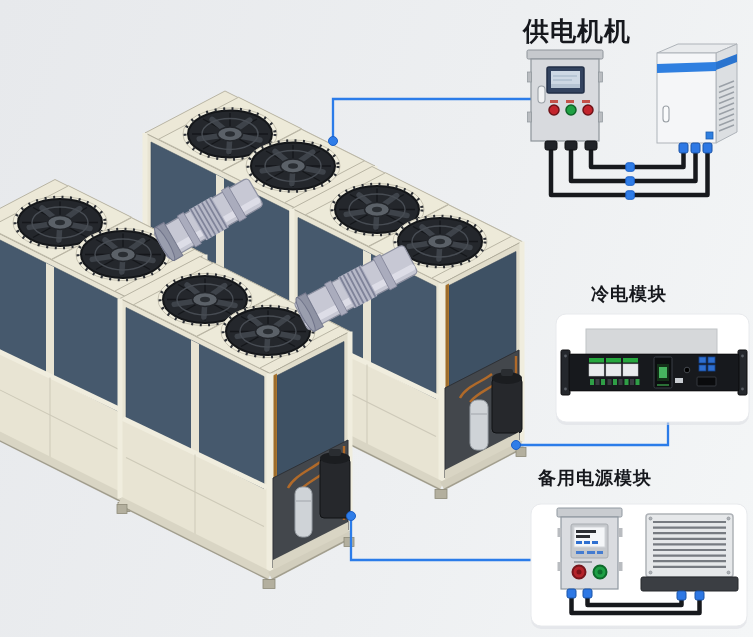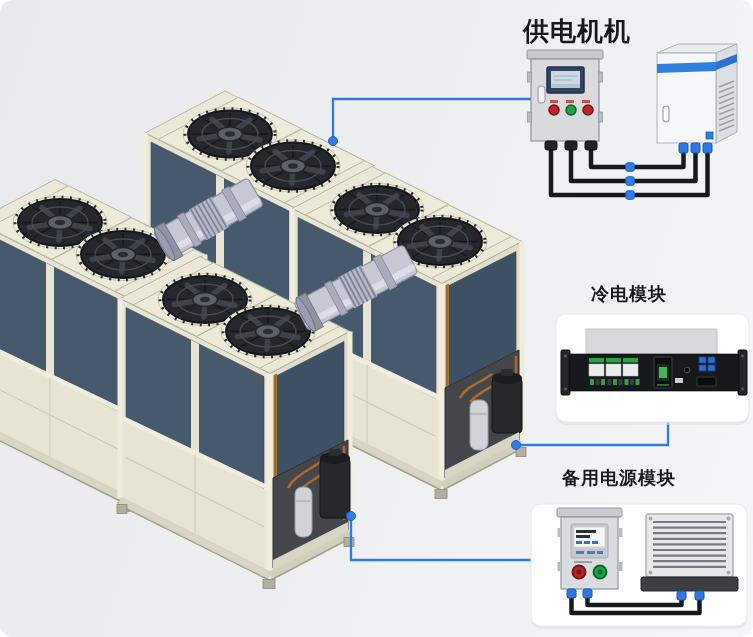--- a/index.html
+++ b/index.html
@@ -1,30 +1,29 @@
 <!DOCTYPE html>
 <html><head>
 <meta charset="utf-8">
 <style>
   html,body{margin:0;padding:0;}
   .stage{
     position:relative;width:753px;height:637px;overflow:hidden;
     background:linear-gradient(108deg,#e7e9ec 0%,#edeff1 55%,#f4f6f7 100%);
     font-family:"Liberation Sans",sans-serif;
-    border-radius:13px;
   }
   .stage svg{position:absolute;left:0;top:0;}
   .lbl{
     position:absolute;font-weight:700;font-size:18px;color:#16181d;
     letter-spacing:1px;white-space:nowrap;
     font-family:"Liberation Sans",sans-serif;
   }
   #lbl-power{left:523px;top:14px;font-size:26px;}
   #lbl-cooling{left:591px;top:282px;}
-  #lbl-backup{left:538px;top:466px;margin-left:24px;}
+  #lbl-backup{left:538px;top:466px;}
 </style>
 </head>
 <body>
 
 <div class="stage">
 
 <svg width="753" height="637" viewBox="0 0 753 637">
   <defs>
 
     <g id="fan">

